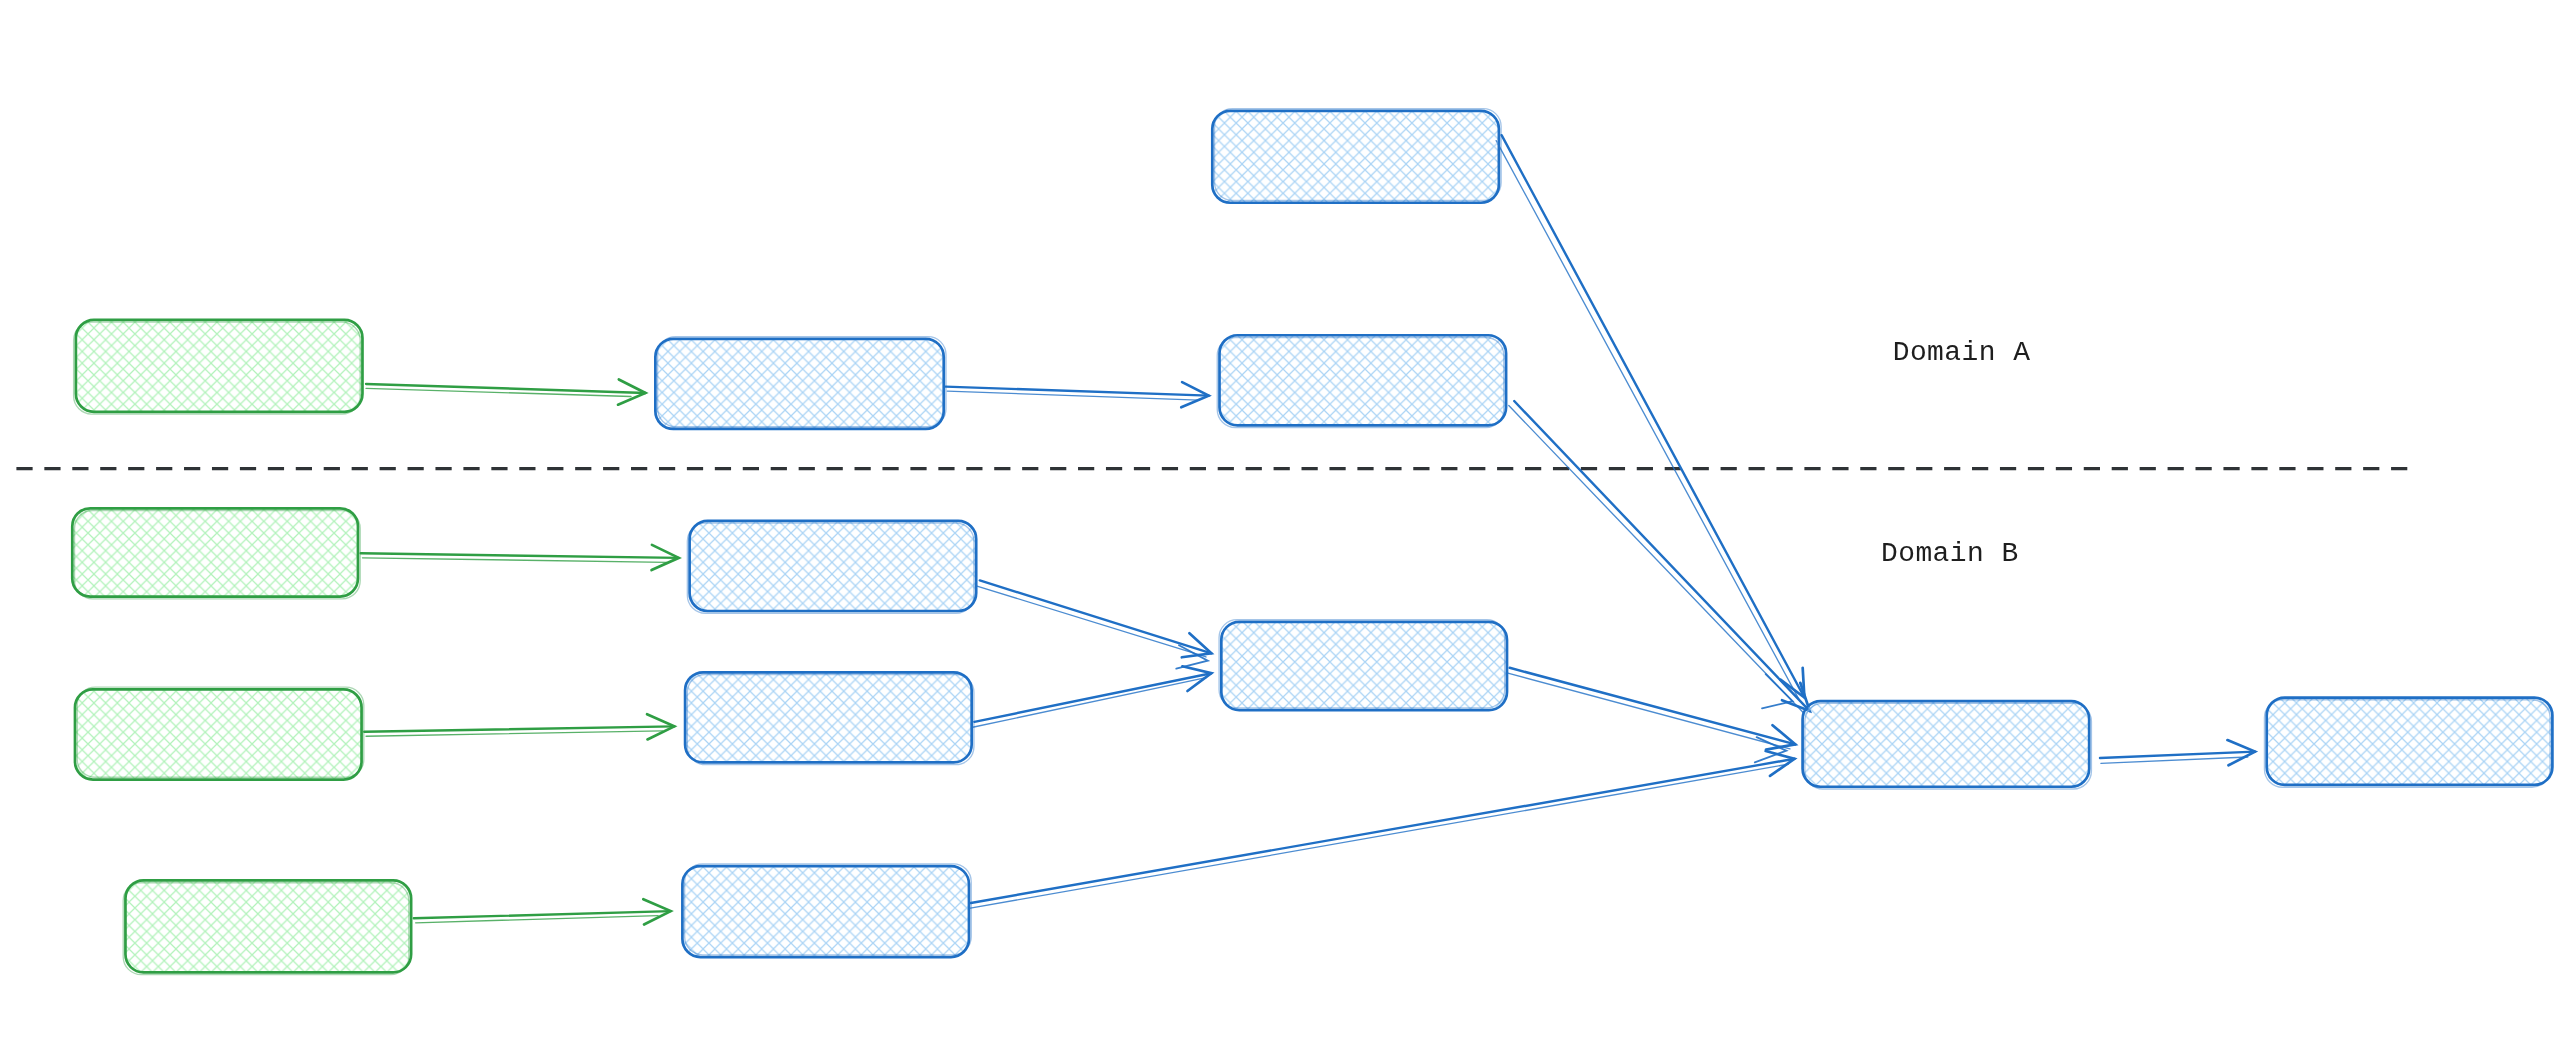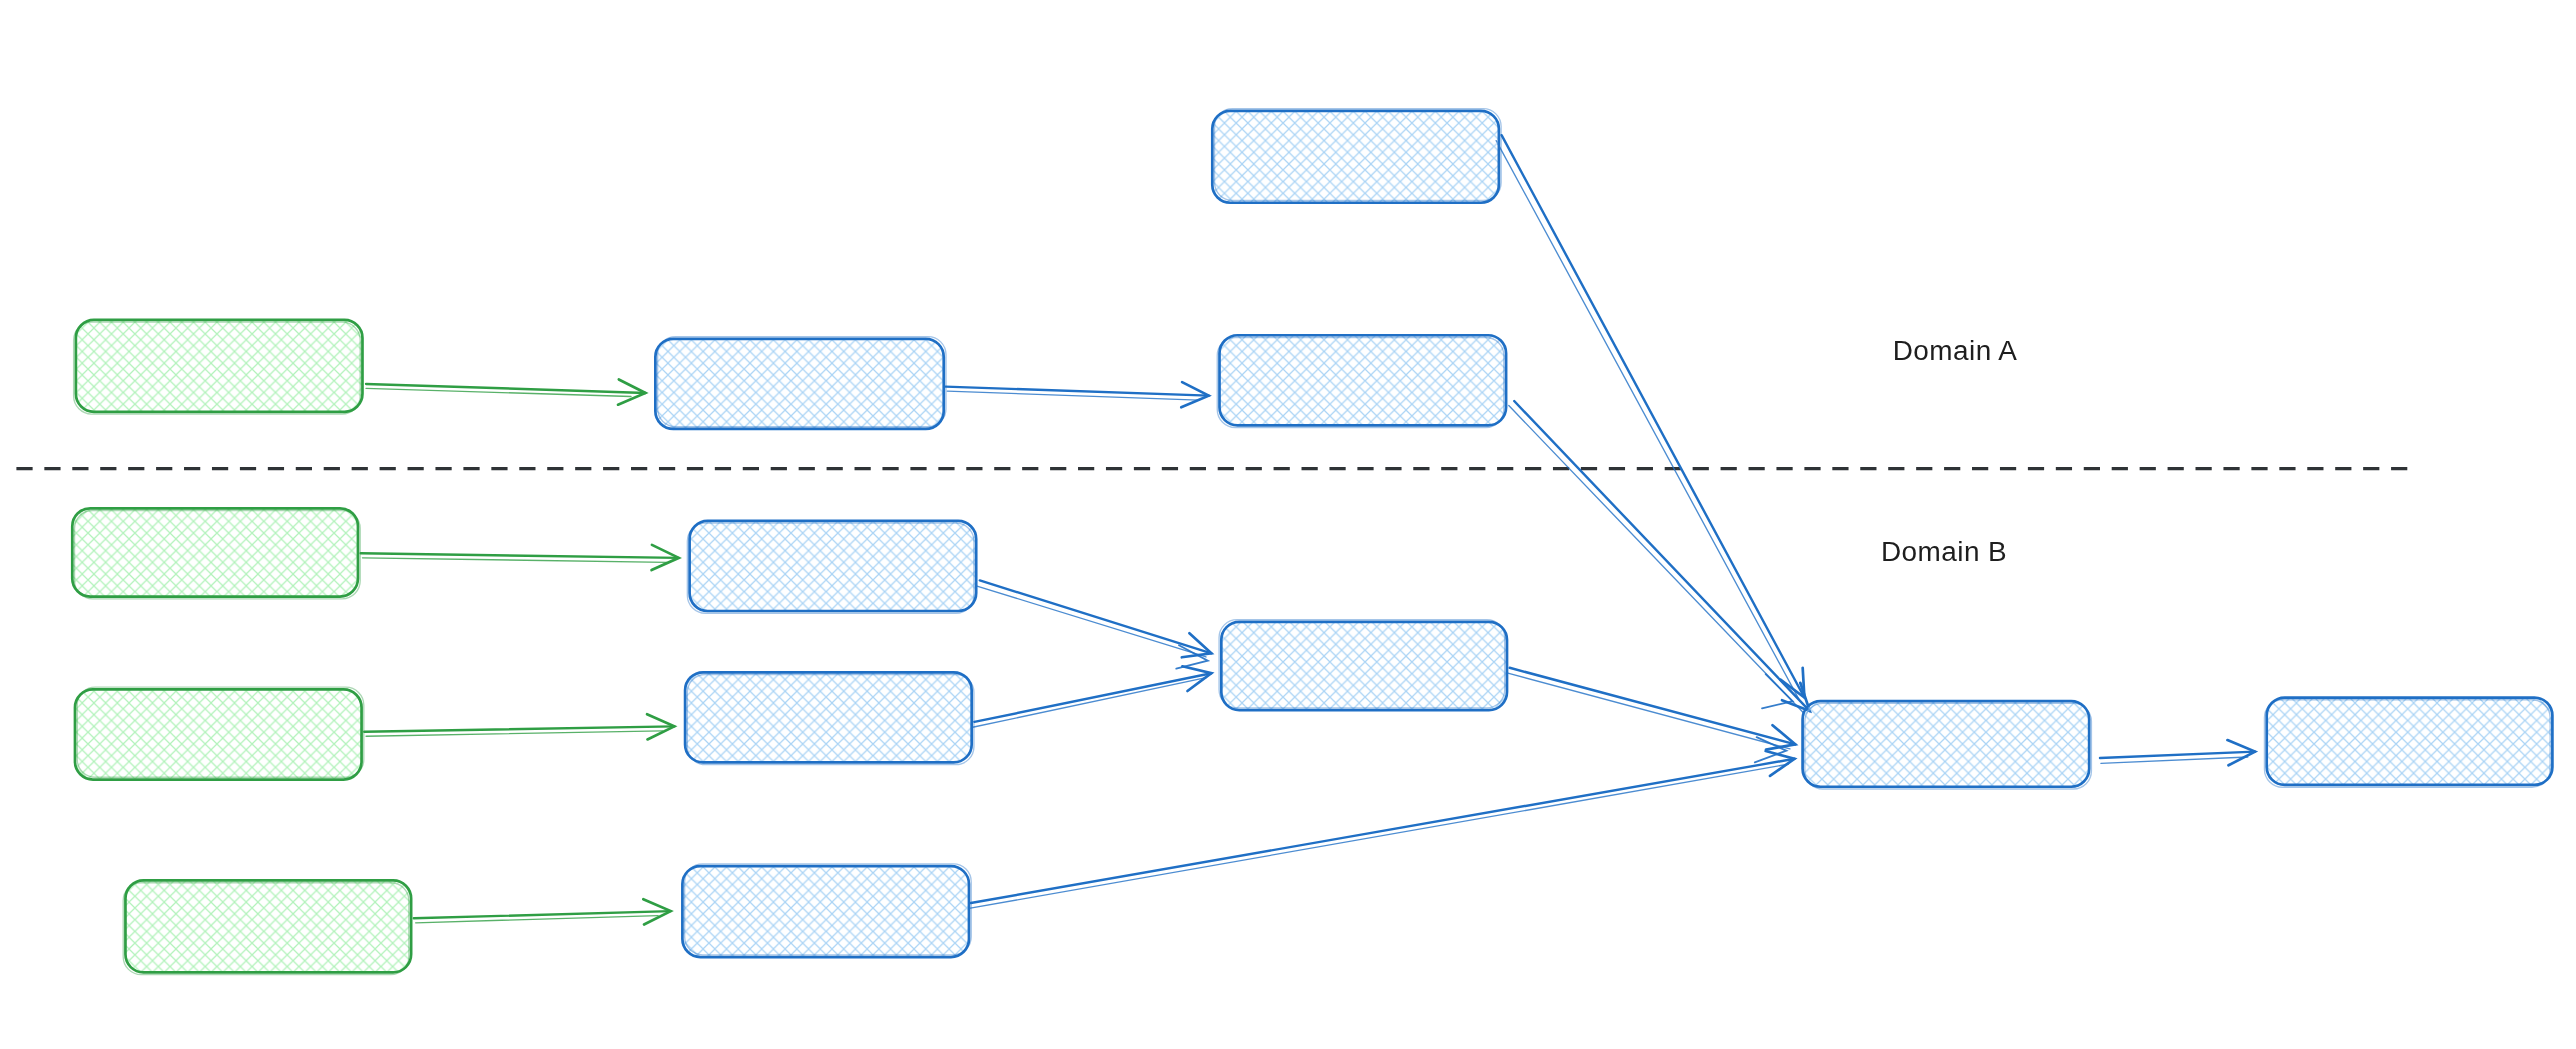--- a/index.html
+++ b/index.html
@@ -1,21 +1,21 @@
 <!DOCTYPE html>
 <html style="--canvas-bg: #ffffff; --blue-stroke: #1f6fc5; --blue-fill: #abd4f5; --green-stroke: #2f9e44; --green-fill: #b2f2bb; --divider: #2f3336; --label-text: #1e1e1e;font-size:14.4px"><head>
 <meta charset="utf-8">
 <style>
   html, body { margin: 0; padding: 0; background: #ffffff; }
   .stage {
     position: relative;
     width: 2576px;
     height: 1049px;
     background: var(--canvas-bg, #ffffff);
-    font-family: Liberation Sans, sans-serif;
+    font-family: Liberation Mono, monospace;
     overflow: hidden;
   }
   svg { display: block; }
 
   .node-shape-blue  { fill: url(#hatchBlue);  stroke: var(--blue-stroke, #1f6fc5);  stroke-width: 3; }
   .node-shape-green { fill: url(#hatchGreen); stroke: var(--green-stroke, #2f9e44); stroke-width: 3; }
   .node-echo-blue   { fill: none; stroke: var(--blue-stroke, #1f6fc5);  stroke-width: 1.5; opacity: .40; }
   .node-echo-green  { fill: none; stroke: var(--green-stroke, #2f9e44); stroke-width: 1.5; opacity: .40; }
 
   .edge-blue  { fill: none; stroke: var(--blue-stroke, #1f6fc5);  stroke-width: 2.7; stroke-linecap: round; }

